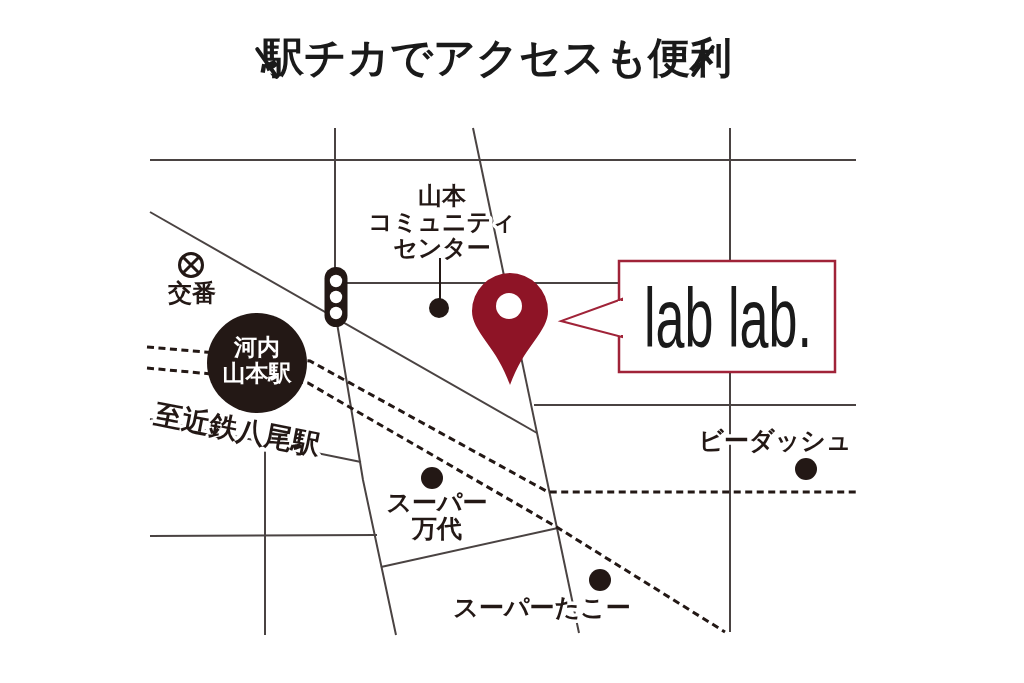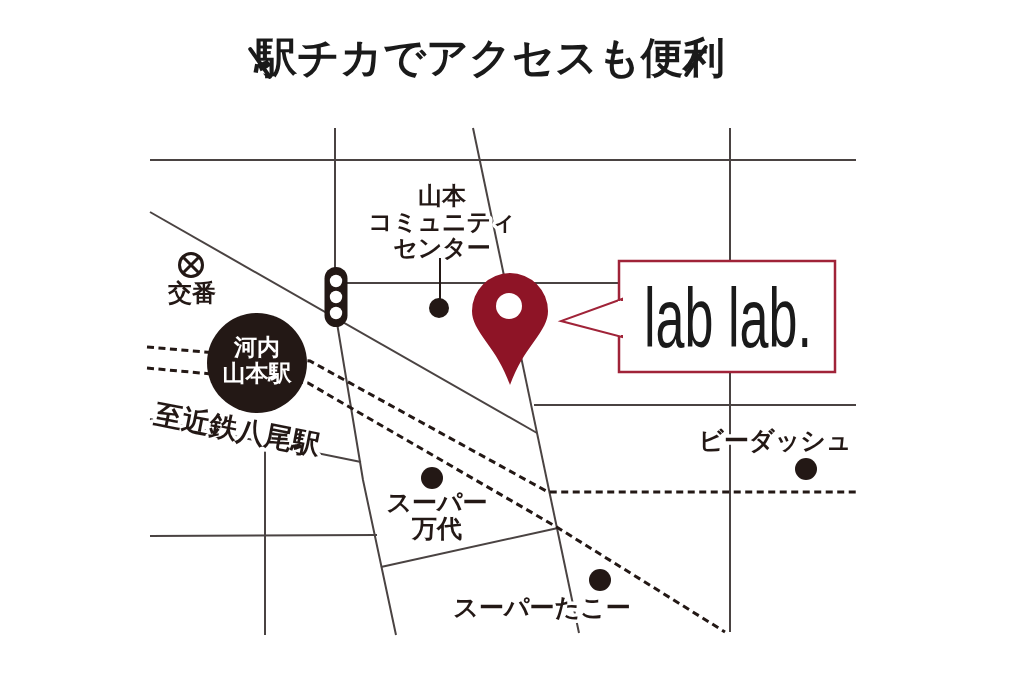--- a/index.html
+++ b/index.html
@@ -4,21 +4,21 @@
 <style>
   html,body{margin:0;padding:0;background:#ffffff;}
   .canvas{
     position:relative;
     width:1024px;height:683px;
     background:#ffffff;
     overflow:hidden;
     font-family:"Liberation Sans", sans-serif;
   }
   .title-row{
-    position:absolute;top:0;left:0;width:988px;height:100px;text-decoration:underline;
+    position:absolute;top:0;left:7px;width:988px;height:100px;text-decoration:underline;
   }
   .title-text{
     position:absolute;top:30px;left:0;width:1024px;
     margin:0;
     text-align:center;
     transform:translateX(-22px);
     font-size:42px;
     font-weight:700;
     letter-spacing:0px;
     color:#1a1a1a;

